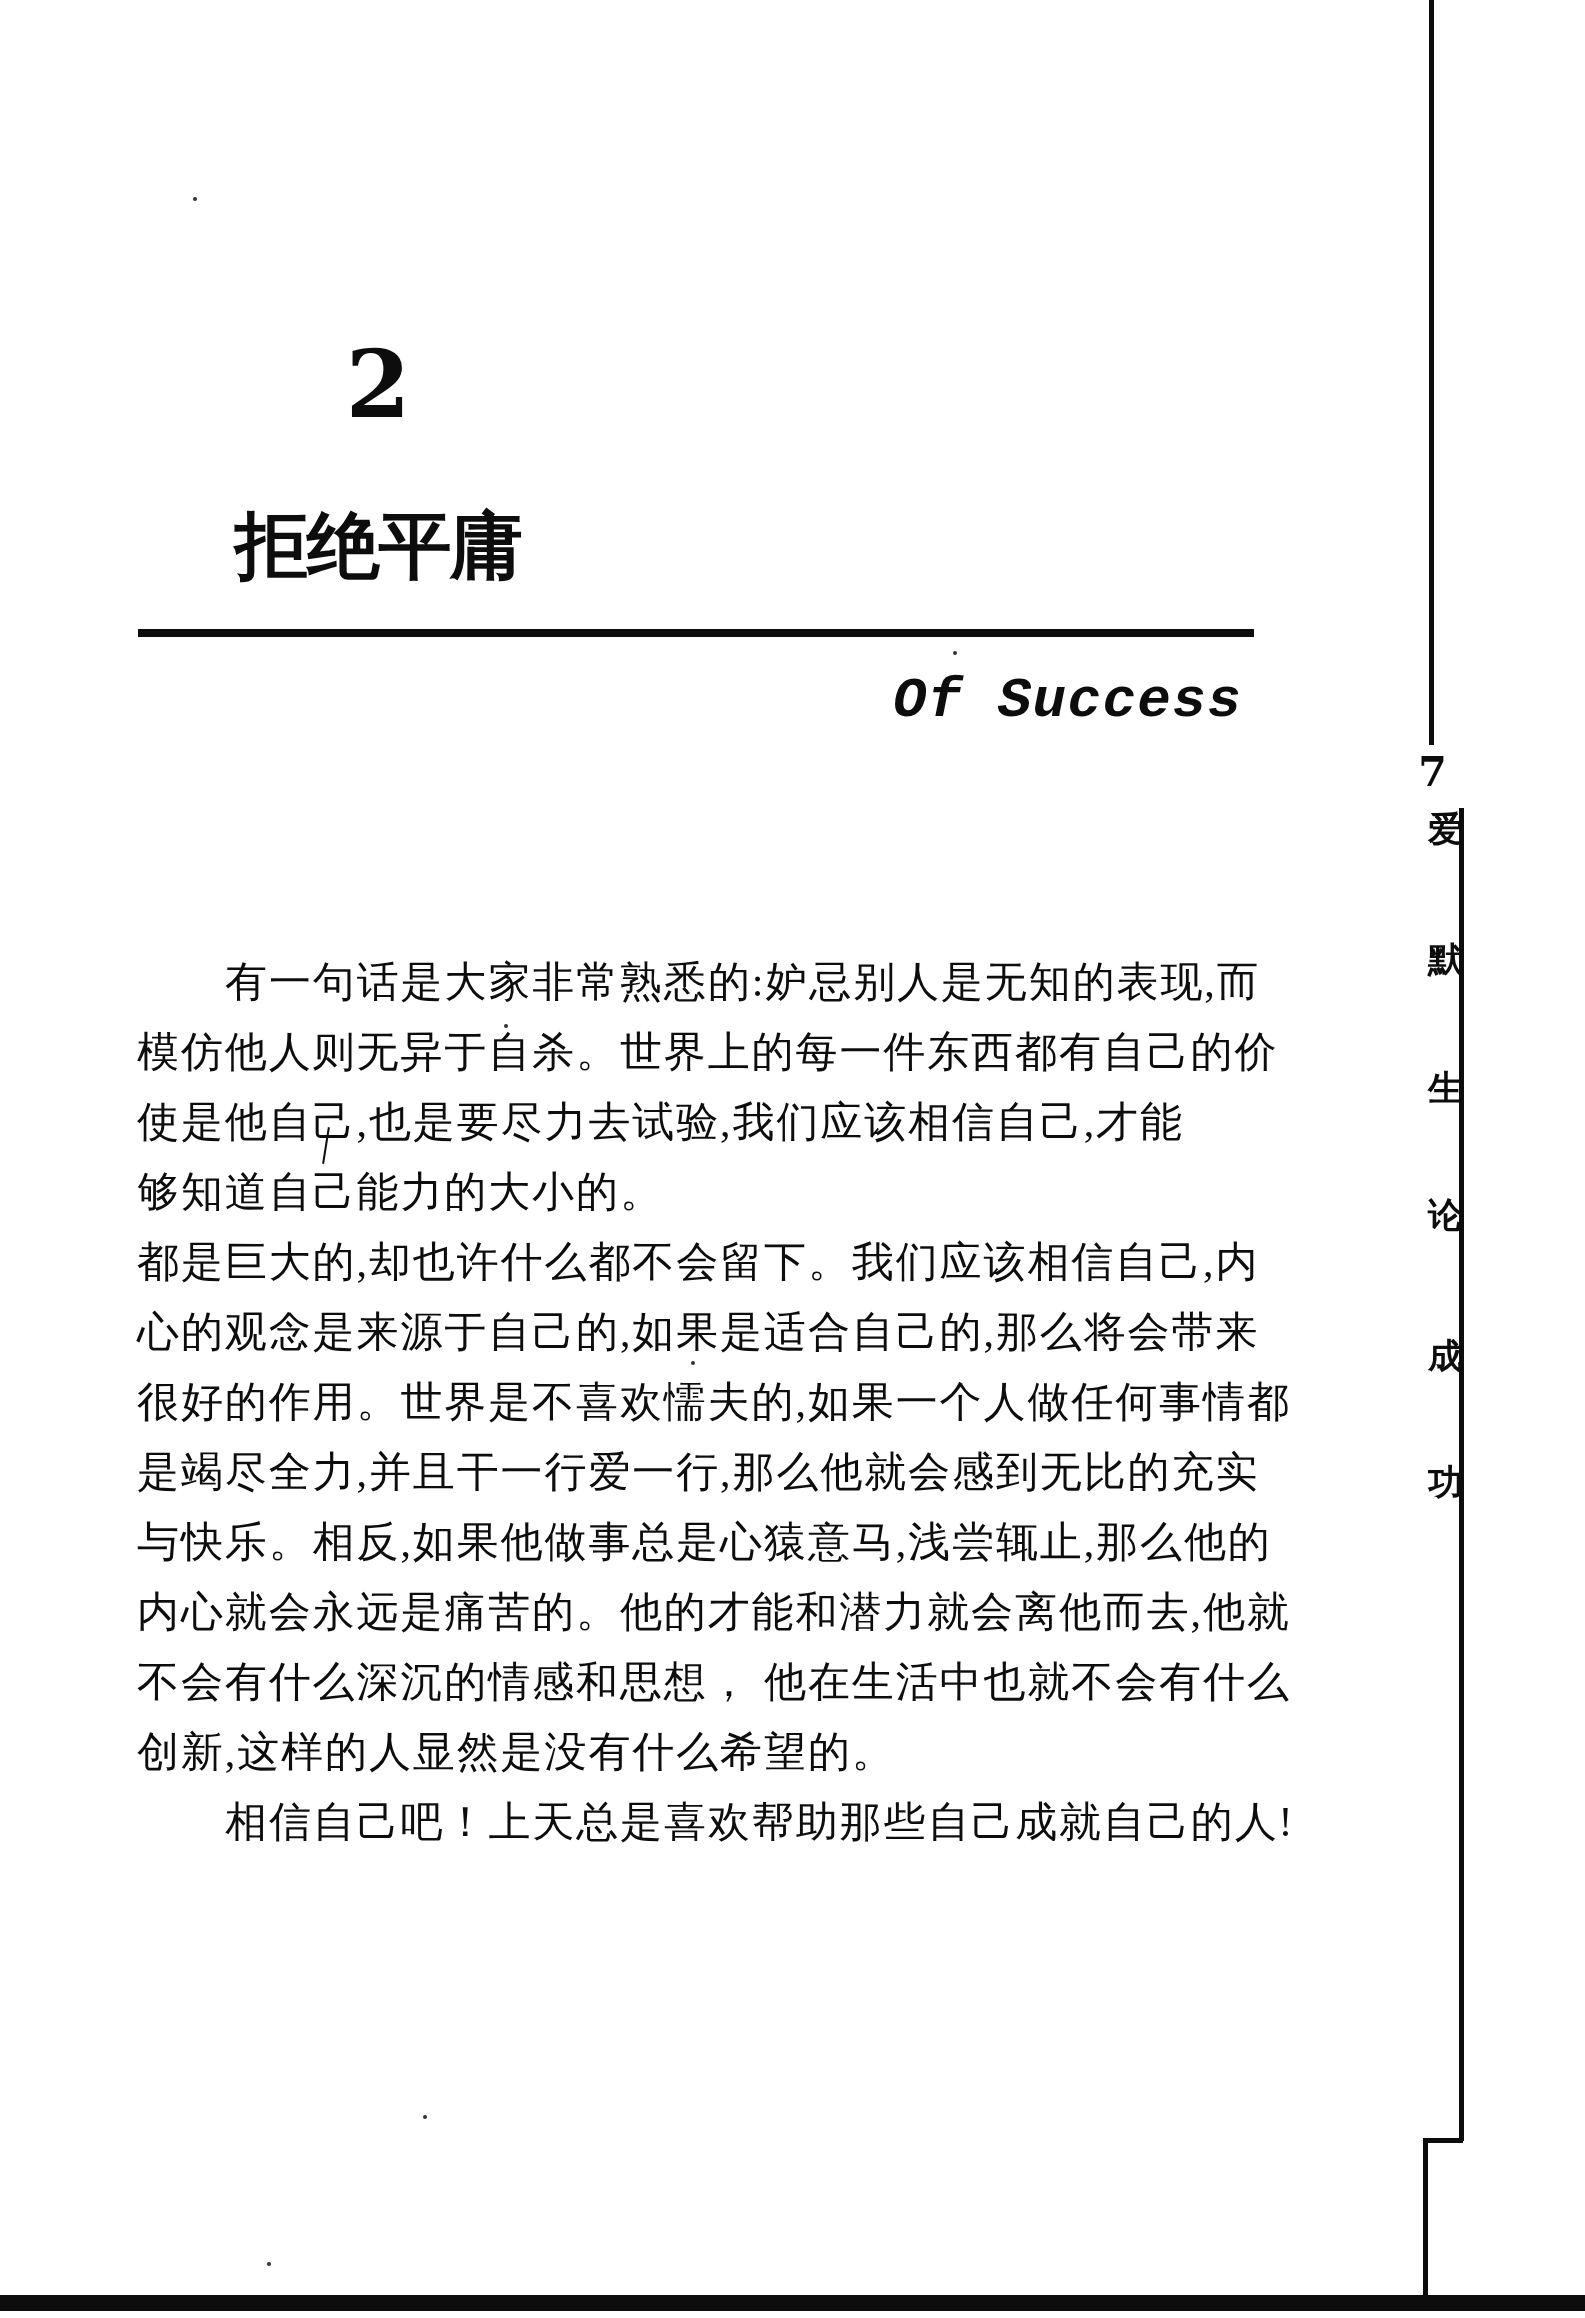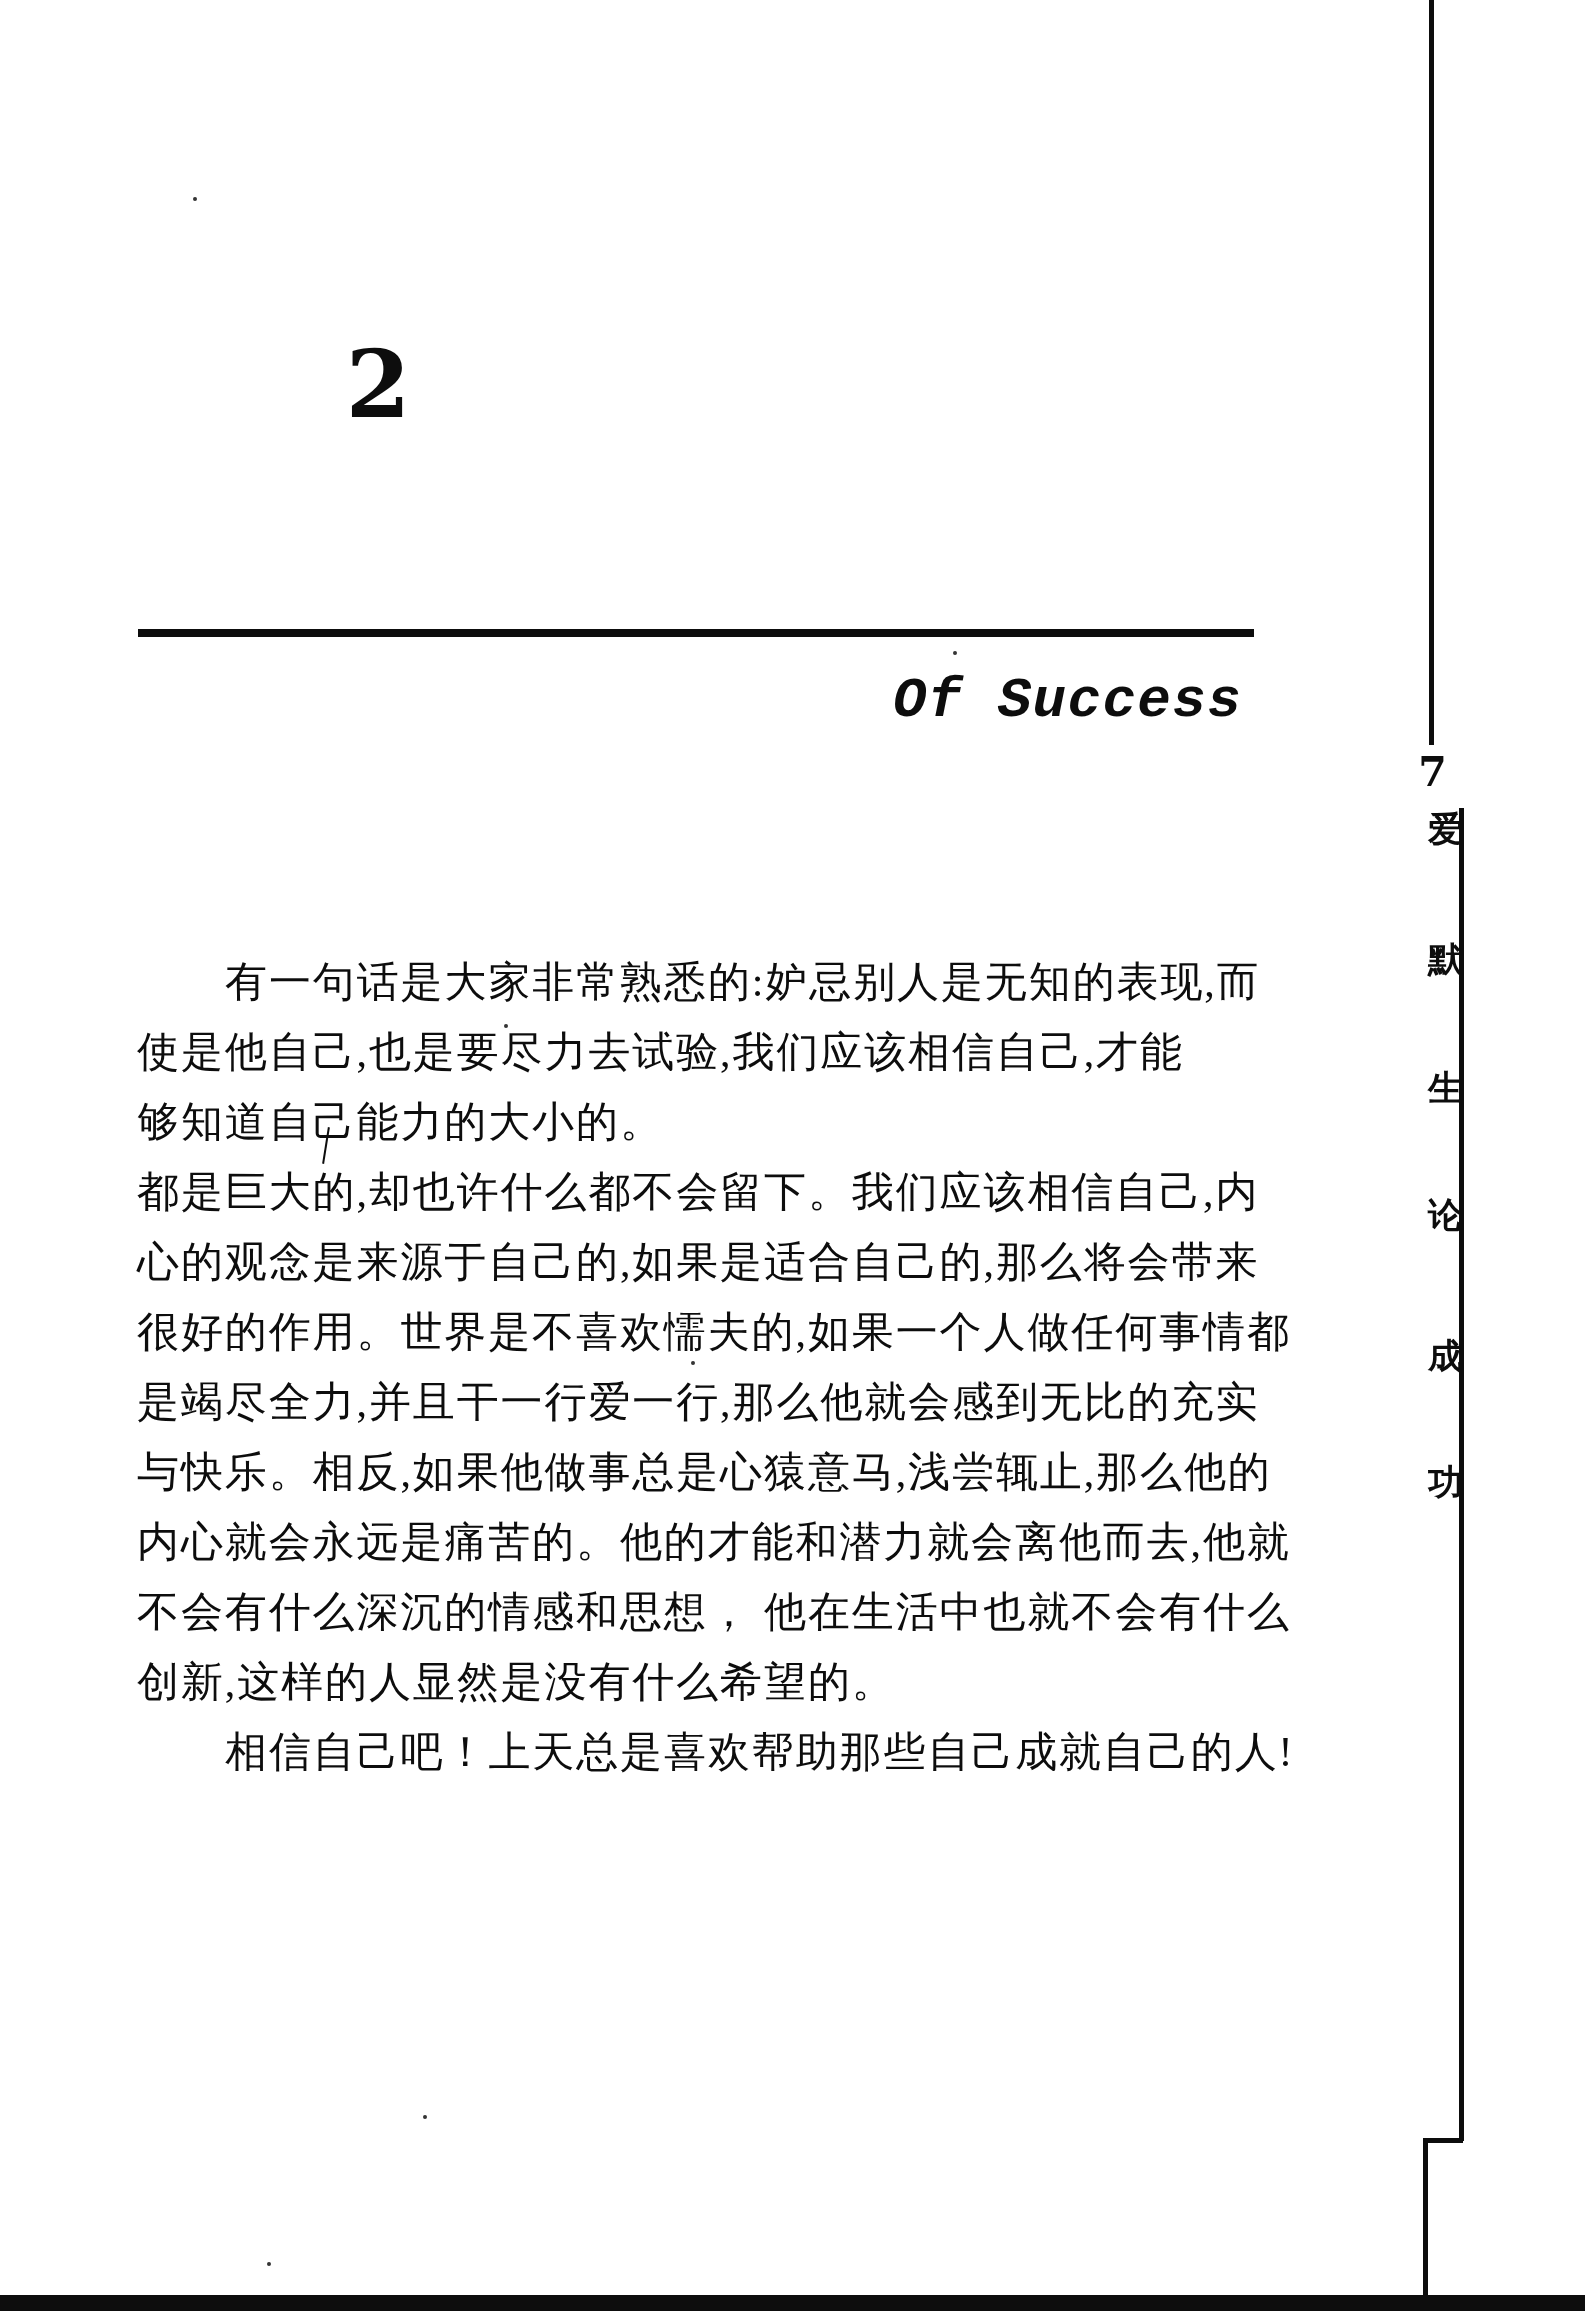--- a/index.html
+++ b/index.html
@@ -96,27 +96,29 @@
     opacity: 0.85;
   }
 </style>
 </head>
 <body>
 
 <div id="page">
 
   <div class="abs chapter-number">2</div>
 
+  <div class="abs chapter-title">拒绝平庸</div>
 
   <div class="abs rule title-rule"></div>
 
   <div class="abs subtitle-script">Of Success</div>
 
   <div class="abs body-text">
     <div class="line indent">有一句话是大家非常熟悉的:妒忌别人是无知的表现,而</div>
+    <div class="line">模仿他人则无异于自杀。世界上的每一件东西都有自己的价</div>
     <div class="line">使是他自己,也是要尽力去试验,我们应该相信自己,才能</div>
     <div class="line">够知道自己能力的大小的。</div>
     <div class="line">都是巨大的,却也许什么都不会留下。我们应该相信自己,内</div>
     <div class="line">心的观念是来源于自己的,如果是适合自己的,那么将会带来</div>
     <div class="line">很好的作用。世界是不喜欢懦夫的,如果一个人做任何事情都</div>
     <div class="line">是竭尽全力,并且干一行爱一行,那么他就会感到无比的充实</div>
     <div class="line">与快乐。相反,如果他做事总是心猿意马,浅尝辄止,那么他的</div>
     <div class="line">内心就会永远是痛苦的。他的才能和潜力就会离他而去,他就</div>
     <div class="line">不会有什么深沉的情感和思想， 他在生活中也就不会有什么</div>
     <div class="line">创新,这样的人显然是没有什么希望的。</div>

